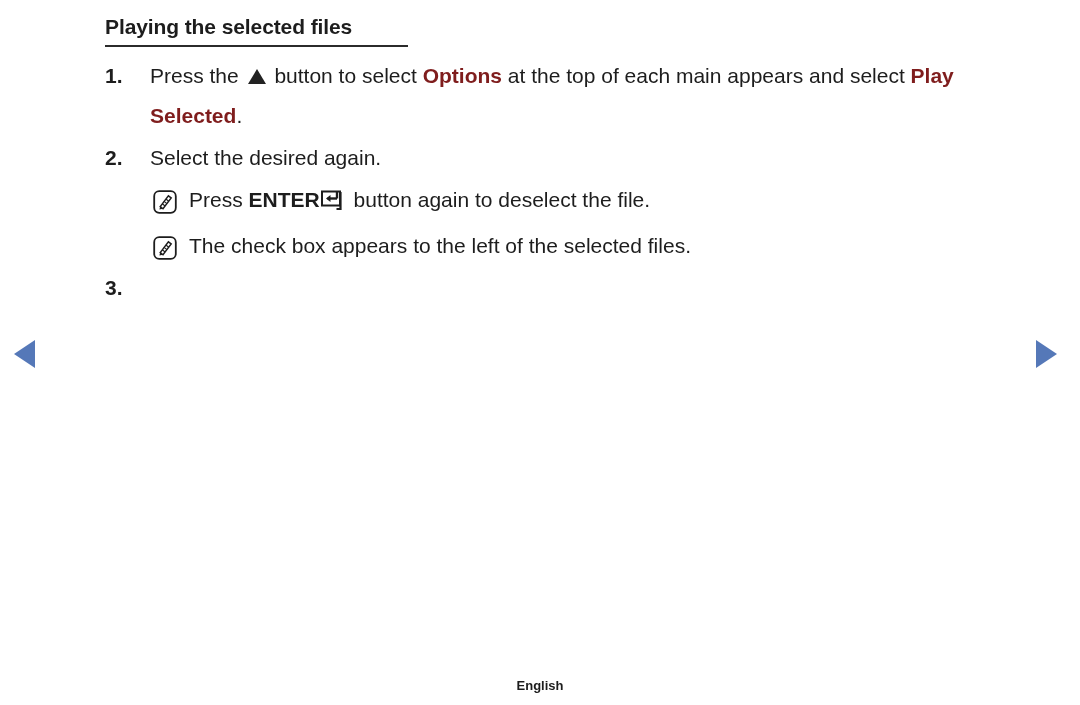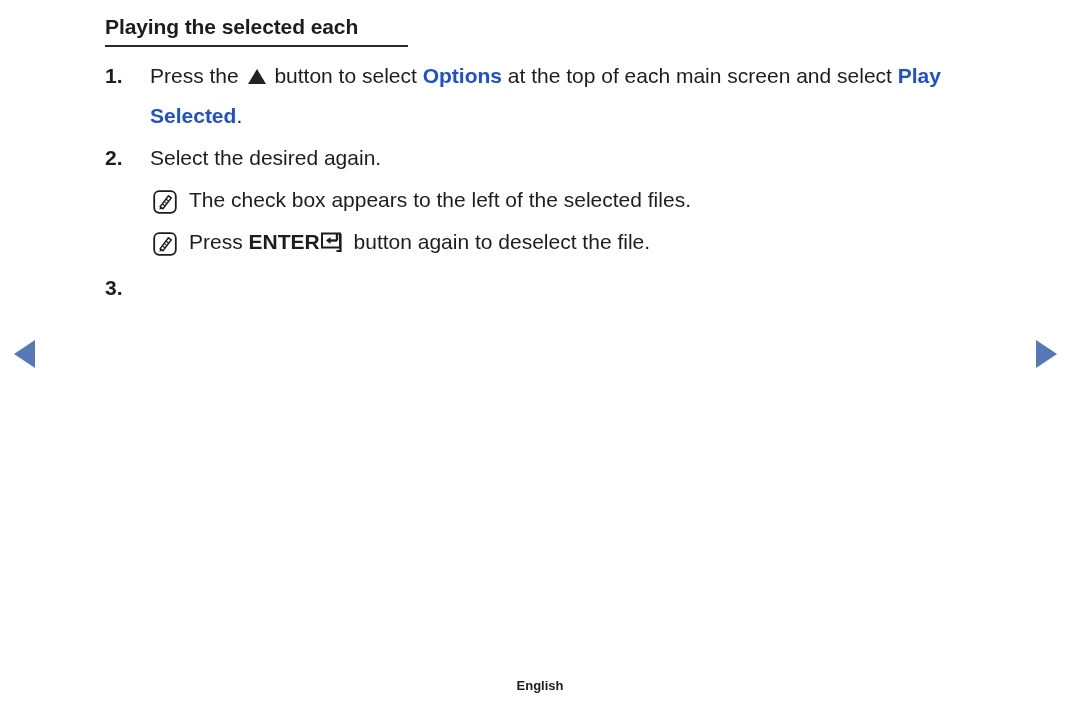--- a/index.html
+++ b/index.html
@@ -88,21 +88,21 @@
     margin-right: 12px;
   }
   .note-body {
     font-size: 21px;
     line-height: 40px;
     color: #1d1d1d;
     max-width: 860px;
   }
 
   .accent {
-    color: #1d4ed8;
+    color: #7f1d1d;
     font-weight: bold;
   }
   .strong {
     font-weight: bold;
     color: #1d1d1d;
   }
   .tri-up {
     display: inline-block;
     width: 0;
     height: 0;
@@ -156,53 +156,37 @@
     font-weight: bold;
     color: #1d1d1d;
   }
 </style>
 </head>
 <body>
 
 <div class="page">
 
   <div class="heading-wrap">
-    <div class="heading">Playing the selected each</div>
+    <div class="heading">Playing the selected files</div>
     <div class="heading-rule"></div>
   </div>
 
   <div class="content">
 
     <div class="step">
       <div class="step-num">1.</div>
       <div class="step-body">
-        <span>Press the </span><span class="tri-up"></span><span> button to select </span><span class="accent">Options</span><span> at the top of each main screen and select </span><span class="accent">Play Selected</span><span>.</span>
+        <span>Press the </span><span class="tri-up"></span><span> button to select </span><span class="accent">Options</span><span> at the top of each main appears and select </span><span class="accent">Play Selected</span><span>.</span>
       </div>
     </div>
 
     <div class="step">
       <div class="step-num">2.</div>
       <div class="step-body">
         <span>Select the desired again.</span>
-      </div>
-    </div>
-
-    <div class="note">
-      <span class="note-icon">
-        <svg width="24" height="24" viewBox="0 0 24 24">
-          <rect x="1.2" y="1.2" width="21.6" height="21.6" rx="5" ry="5" fill="none" stroke="#1d1d1d" stroke-width="1.8"></rect>
-          <path d="M7.2 16.6 L15.4 5.8 L18.2 8.0 L10.0 18.8 Z" fill="none" stroke="#1d1d1d" stroke-width="1.5"></path>
-          <path d="M9.3 13.8 L12.1 16.0" fill="none" stroke="#1d1d1d" stroke-width="1.1"></path>
-          <path d="M11.1 11.4 L13.9 13.6" fill="none" stroke="#1d1d1d" stroke-width="1.1"></path>
-          <path d="M12.9 9.0 L15.7 11.2" fill="none" stroke="#1d1d1d" stroke-width="1.1"></path>
-          <path d="M7.2 16.6 L6.4 19.6 L10.0 18.8 Z" fill="#1d1d1d"></path>
-        </svg>
-      </span>
-      <div class="note-body">
-        <span>The check box appears to the left of the selected files.</span>
       </div>
     </div>
 
     <div class="note">
       <span class="note-icon">
         <svg width="24" height="24" viewBox="0 0 24 24">
           <rect x="1.2" y="1.2" width="21.6" height="21.6" rx="5" ry="5" fill="none" stroke="#1d1d1d" stroke-width="1.8"></rect>
           <path d="M7.2 16.6 L15.4 5.8 L18.2 8.0 L10.0 18.8 Z" fill="none" stroke="#1d1d1d" stroke-width="1.5"></path>
           <path d="M9.3 13.8 L12.1 16.0" fill="none" stroke="#1d1d1d" stroke-width="1.1"></path>
           <path d="M11.1 11.4 L13.9 13.6" fill="none" stroke="#1d1d1d" stroke-width="1.1"></path>
@@ -216,20 +200,36 @@
             <rect x="1" y="2.5" width="18" height="14" fill="none" stroke="#1d1d1d" stroke-width="2"></rect>
             <path d="M16 9.5 L6.5 9.5" stroke="#1d1d1d" stroke-width="2.4" fill="none"></path>
             <path d="M9.5 6.0 L5.0 9.5 L9.5 13.0 Z" fill="#1d1d1d"></path>
             <path d="M16 9.5 L16 2.0" stroke="#1d1d1d" stroke-width="2.4" fill="none"></path>
             <path d="M19.5 3.0 L19.5 20.0 L15.5 20.0" stroke="#1d1d1d" stroke-width="2.2" fill="none"></path>
           </svg>
         </span><span> button again to deselect the file.</span>
       </div>
     </div>
 
+    <div class="note">
+      <span class="note-icon">
+        <svg width="24" height="24" viewBox="0 0 24 24">
+          <rect x="1.2" y="1.2" width="21.6" height="21.6" rx="5" ry="5" fill="none" stroke="#1d1d1d" stroke-width="1.8"></rect>
+          <path d="M7.2 16.6 L15.4 5.8 L18.2 8.0 L10.0 18.8 Z" fill="none" stroke="#1d1d1d" stroke-width="1.5"></path>
+          <path d="M9.3 13.8 L12.1 16.0" fill="none" stroke="#1d1d1d" stroke-width="1.1"></path>
+          <path d="M11.1 11.4 L13.9 13.6" fill="none" stroke="#1d1d1d" stroke-width="1.1"></path>
+          <path d="M12.9 9.0 L15.7 11.2" fill="none" stroke="#1d1d1d" stroke-width="1.1"></path>
+          <path d="M7.2 16.6 L6.4 19.6 L10.0 18.8 Z" fill="#1d1d1d"></path>
+        </svg>
+      </span>
+      <div class="note-body">
+        <span>The check box appears to the left of the selected files.</span>
+      </div>
+    </div>
+
     <div class="step">
       <div class="step-num">3.</div>
     </div>
 
 
   </div>
 
   <div class="nav-arrow nav-prev">
     <div class="tri-left"></div>
   </div>

